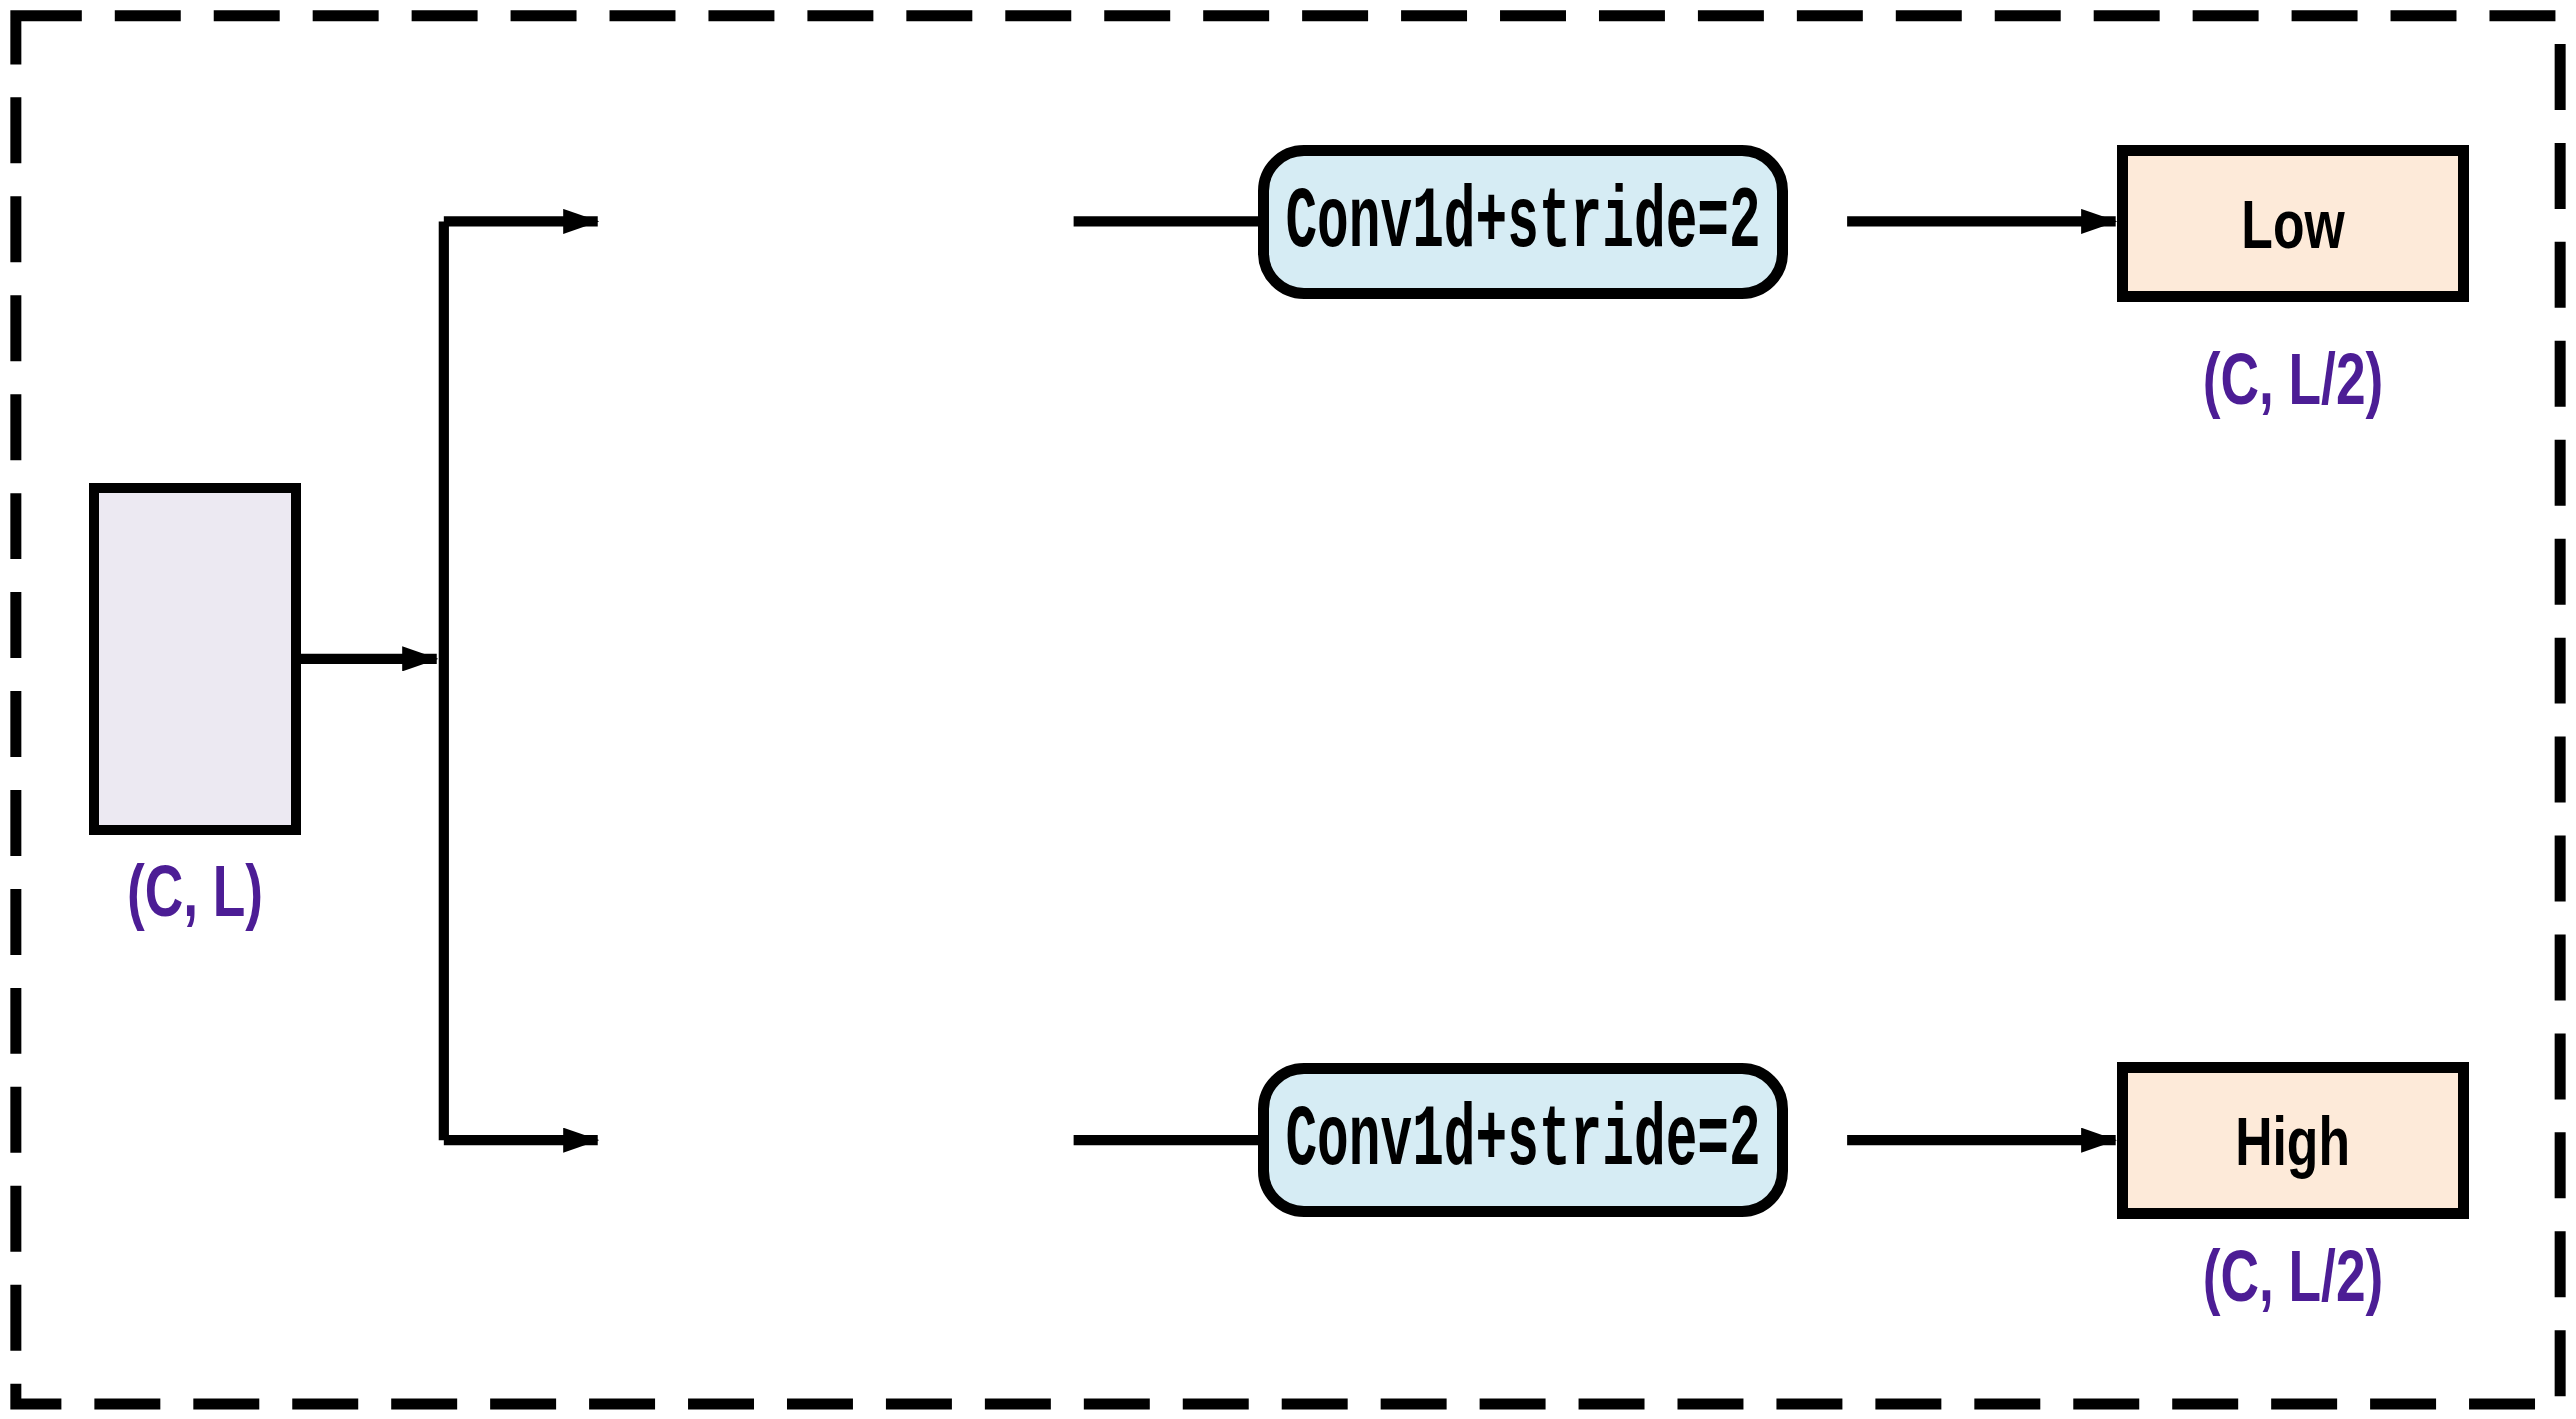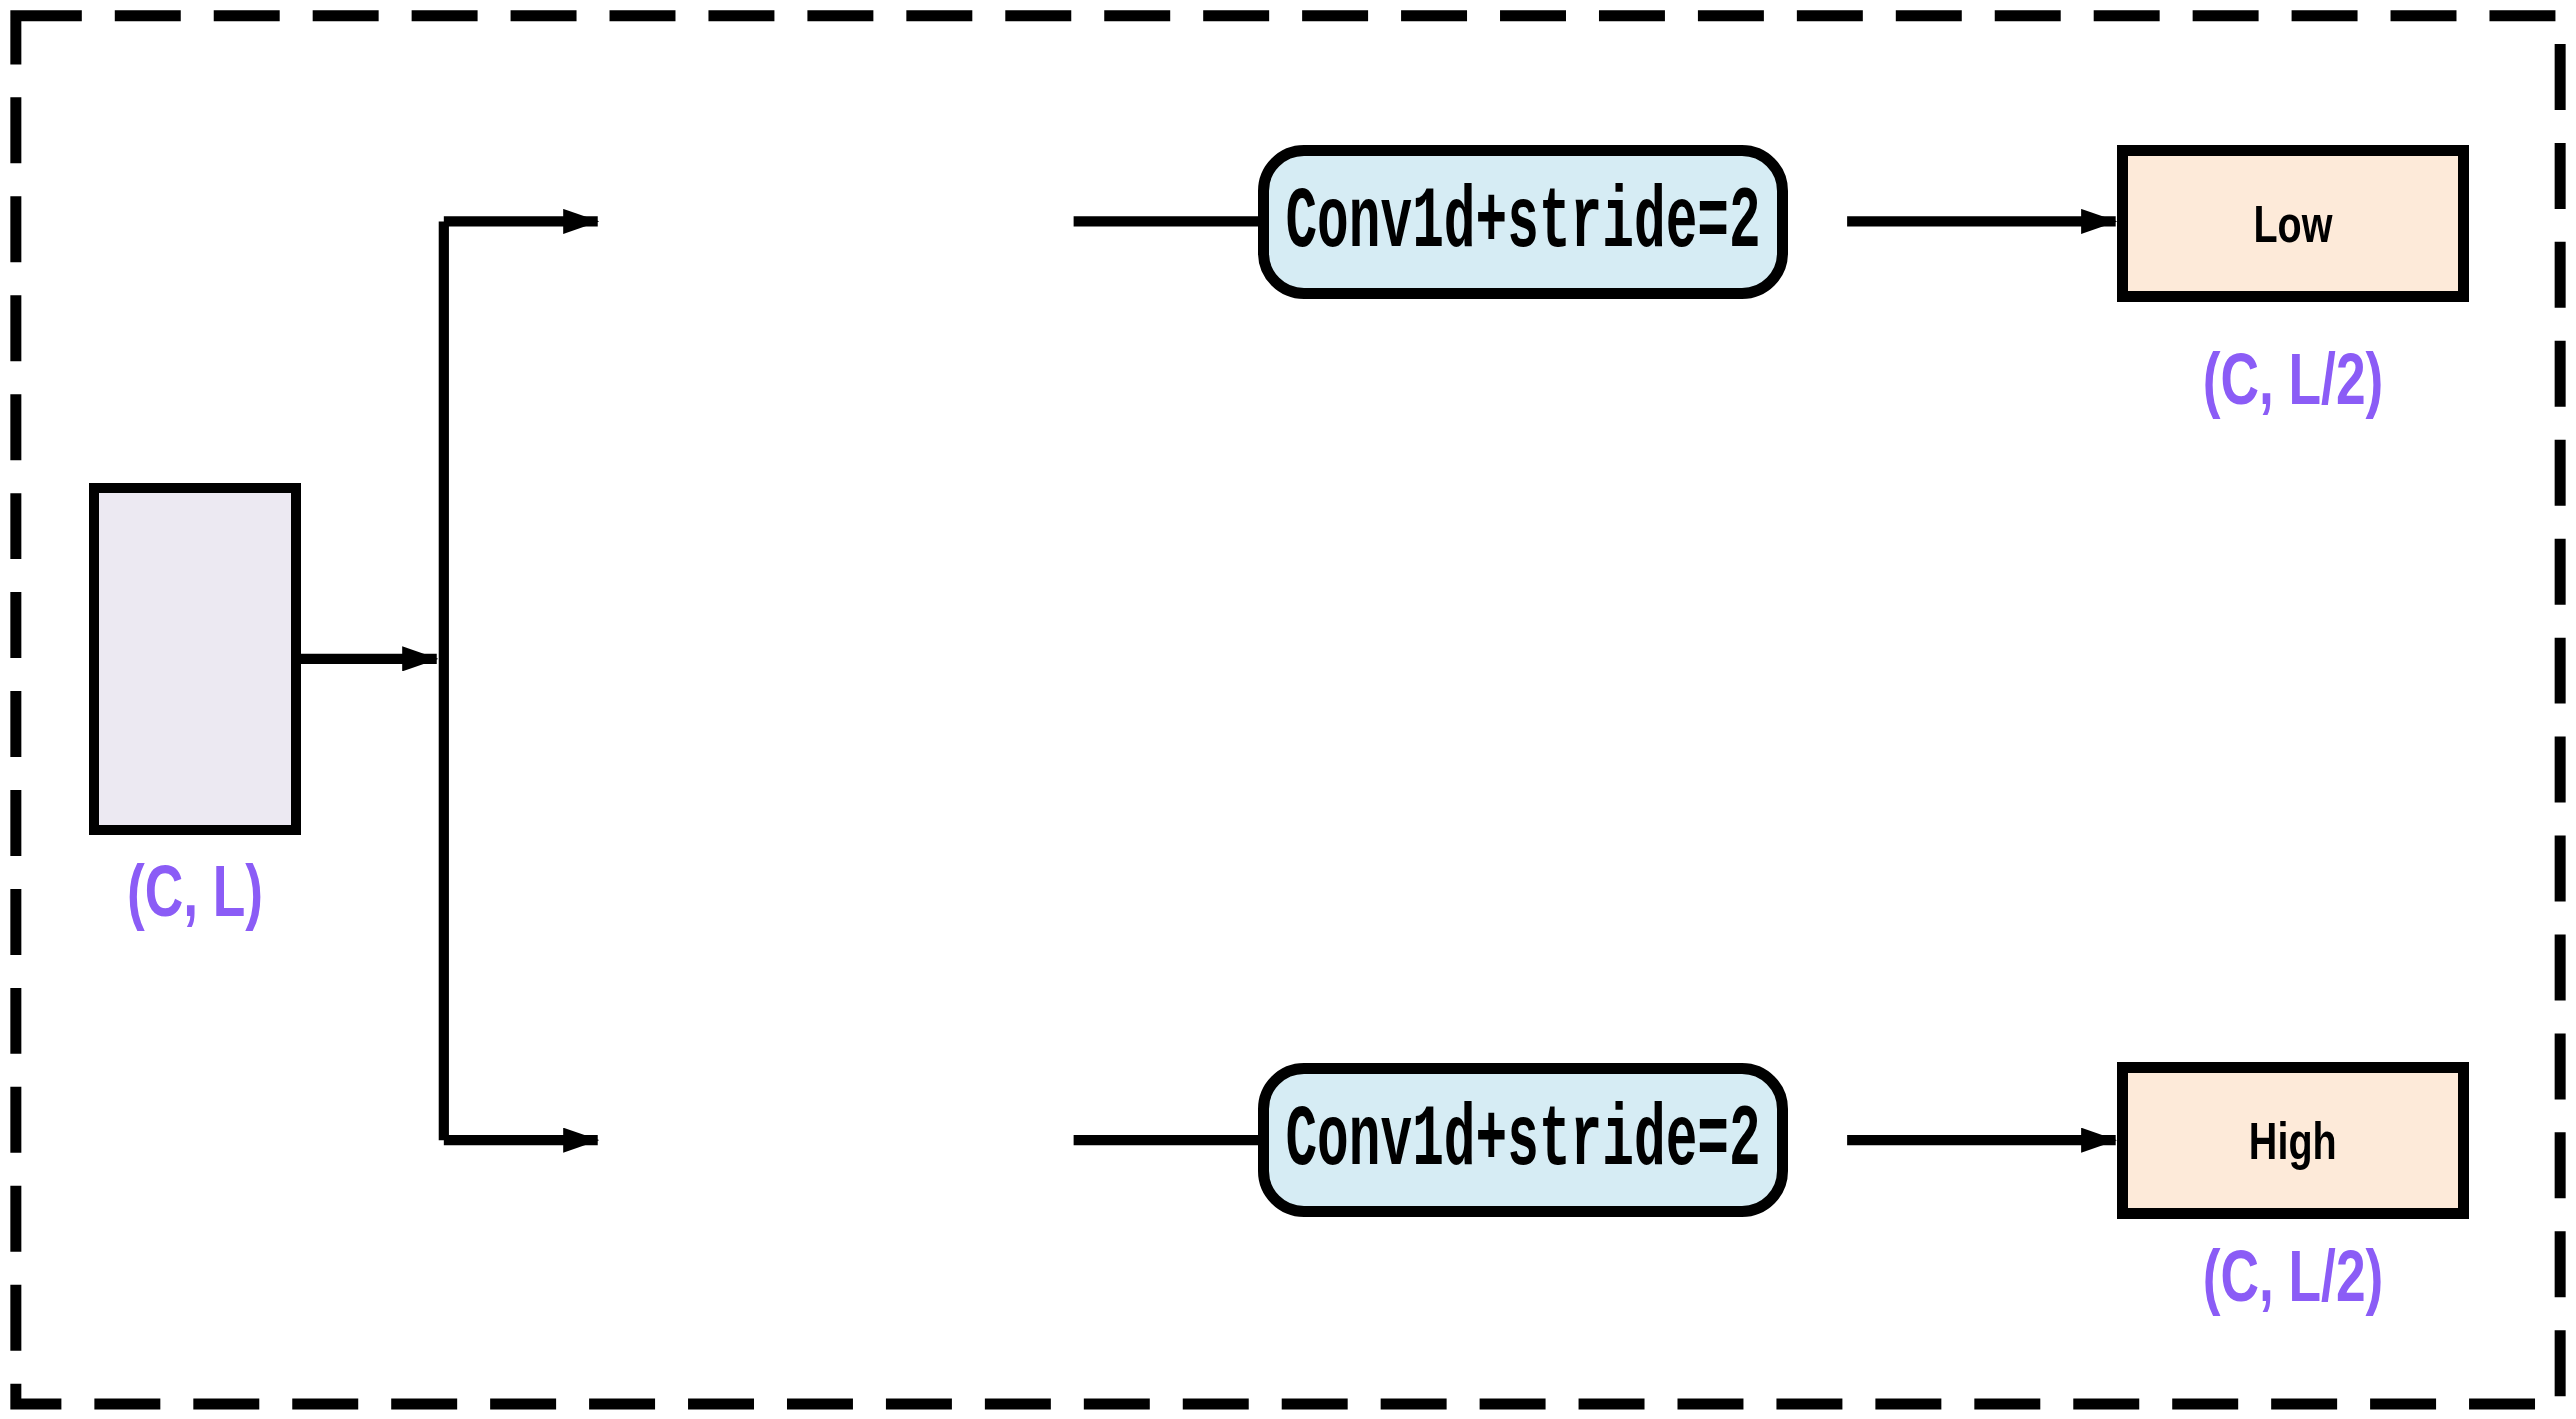--- a/index.html
+++ b/index.html
@@ -59,35 +59,35 @@
     width: 530px;
   }
   .pill-conv-top { top: 145px; }
   .pill-conv-bottom { top: 1063px; }
   .conv-fill { background: #d6ecf4; }
   .out-box {
     left: 2117px;
     width: 352px; height: 157px;
     background: #fdead9;
     font-weight: 700;
-    font-size: 52px;
+    font-size: 68px;
     white-space: nowrap;
   }
   .out-box .squeeze {
     display: inline-block;
     transform: scaleX(0.76);
   }
   .out-box-top { top: 145px; }
   .out-box-bottom { top: 1062px; }
   .dim-label {
     position: absolute;
     display: flex;
     align-items: center;
     justify-content: center;
-    color: #8b5cf6;
+    color: #4c1d95;
     font-weight: 700;
     font-size: 72px;
     white-space: nowrap;
   }
   .dim-label .squeeze {
     display: inline-block;
     transform: scaleX(0.74);
   }
   .dim-input { left: 38px; top: 848px; width: 314px; height: 86px; }
   .dim-low   { left: 2117px; top: 336px;  width: 352px; height: 86px; }

